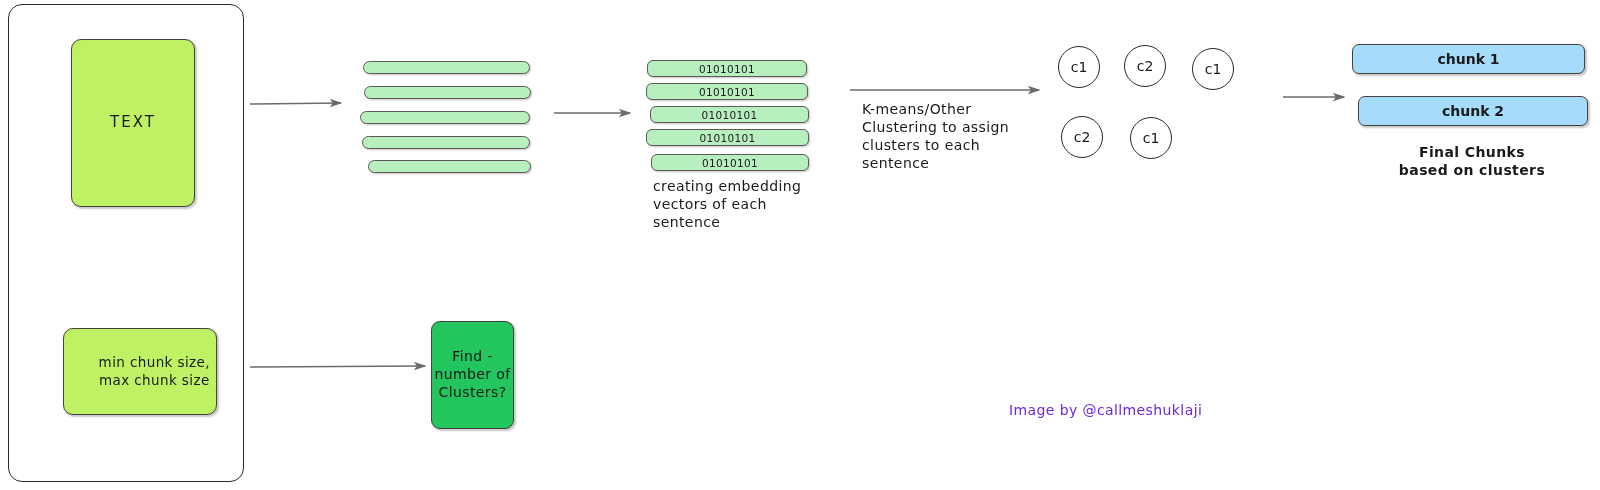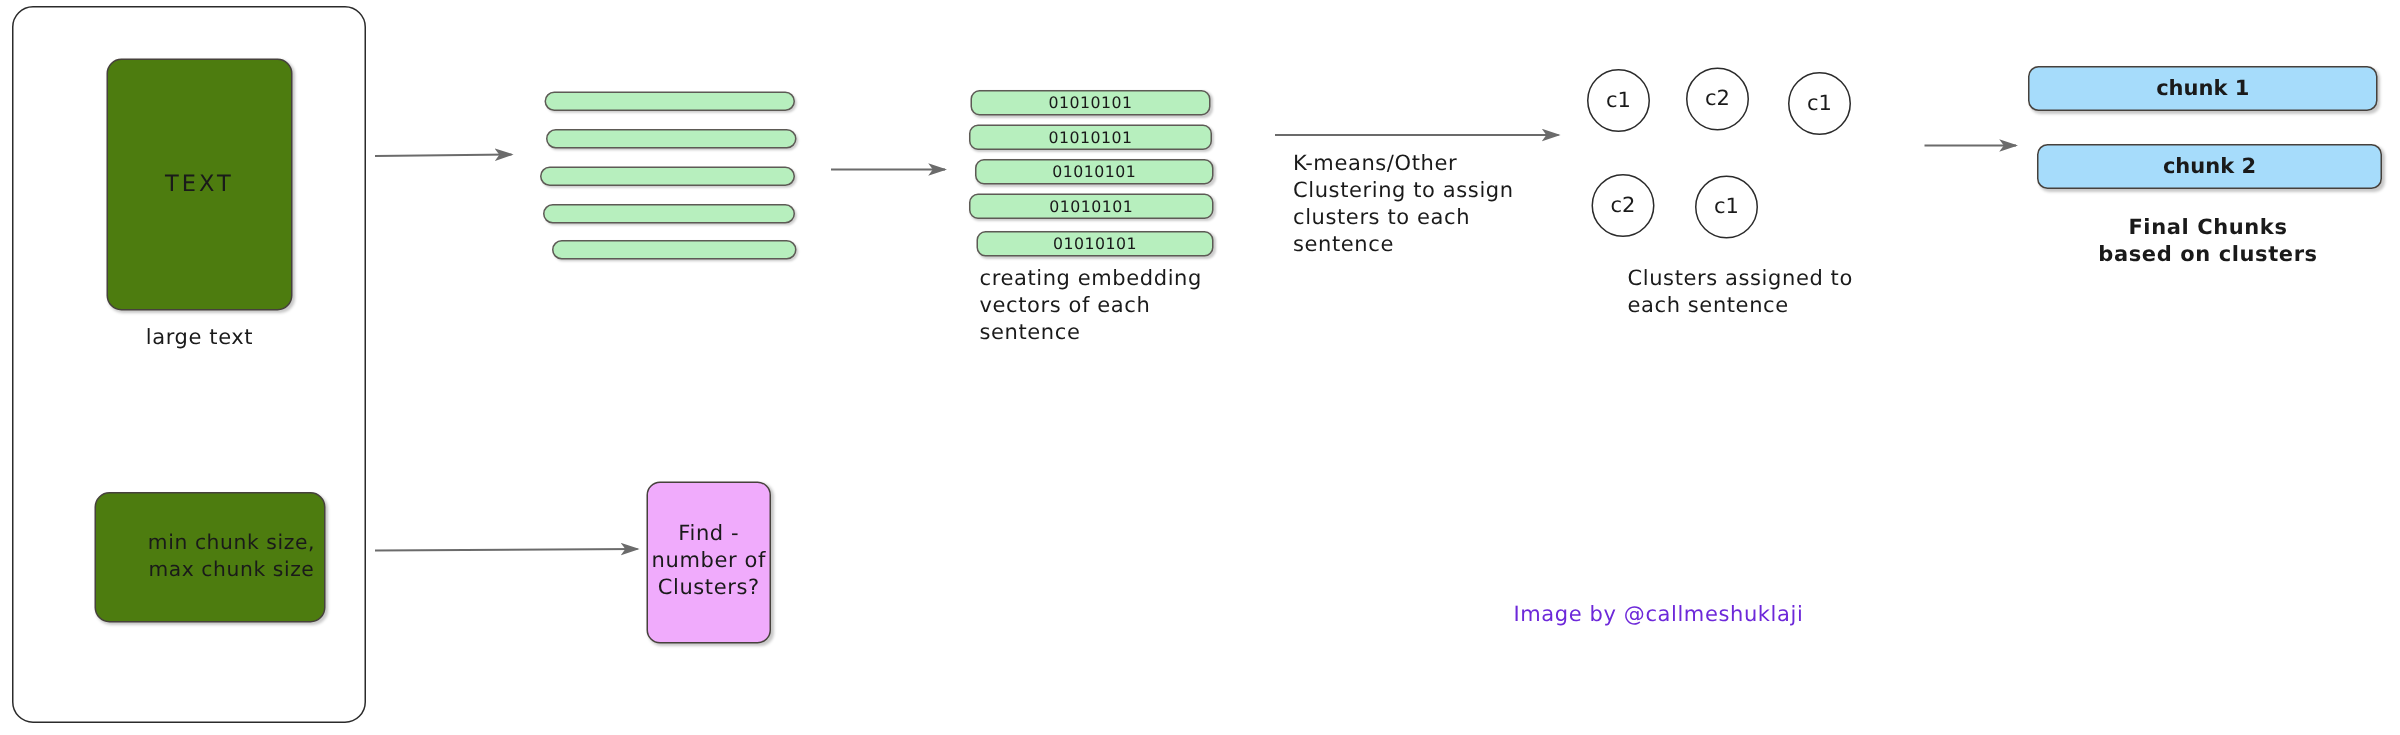--- a/index.html
+++ b/index.html
@@ -45,22 +45,22 @@
   
   .node {
     border: 1.3px solid #46413c;
     border-radius: 10px;
     display: flex;
     align-items: center;
     justify-content: center;
     text-align: center;
     box-shadow: 1.5px 1.5px 2px rgba(0,0,0,0.22);
   }
-  .node.yellow { background: #4d7c0f; }
-  .node.blue   { background: #f0abfc; }
+  .node.yellow { background: #bef264; }
+  .node.blue   { background: #22c55e; }
 
   .text-box {
     left: 70px;
     top: 38px;
     width: 124px;
     height: 168px;
     font-size: 15px;
     letter-spacing: 2px;
   }
   .params-box {
@@ -175,21 +175,20 @@
     <path d="M1283,97 L1344,97" stroke="#6b6b6b" stroke-width="1.4" fill="none" marker-end="url(#ah)"></path>
 
     <path d="M250,367 L425,366" stroke="#6b6b6b" stroke-width="1.4" fill="none" marker-end="url(#ah)"></path>
   </svg>
 
   <div class="abs input-panel">
 
     <div class="abs node yellow hand text-box" style="left:62px; top:34px;">
       <span>TEXT</span>
     </div>
-    <div class="abs hand caption center" style="left:24px; top:212px; width:200px;">large text</div>
 
     <div class="abs node yellow hand params-box" style="left:54px; top:323px;">
       <span>min chunk size,
 max chunk size</span>
     </div>
   </div>
 
   <div class="abs" style="left:360px; top:58px; width:200px; height:160px;">
     <div class="abs bar" style="left:3px;  top:3px;   width:167px;"></div>
     <div class="abs bar" style="left:4px;  top:28px;  width:167px;"></div>
@@ -233,22 +232,20 @@
     </div>
     <div class="abs circle" style="left:134px; top:2px;">
       <span>c1</span>
     </div>
     <div class="abs circle" style="left:3px; top:70px;">
       <span>c2</span>
     </div>
     <div class="abs circle" style="left:72px; top:71px;">
       <span>c1</span>
     </div>
-    <div class="abs hand caption" style="left:27px; top:132px; width:200px;">Clusters assigned to
-each sentence</div>
   </div>
 
   <div class="abs" style="left:1352px; top:44px; width:240px; height:150px;font-weight:bold;">
     <div class="abs chunk" style="left:0px; top:0px; width:233px;">
       <span>chunk 1</span>
     </div>
     <div class="abs chunk" style="left:6px; top:52px; width:230px;">
       <span>chunk 2</span>
     </div>
     <div class="abs hand caption center" style="left:10px; top:100px; width:220px;">Final Chunks

